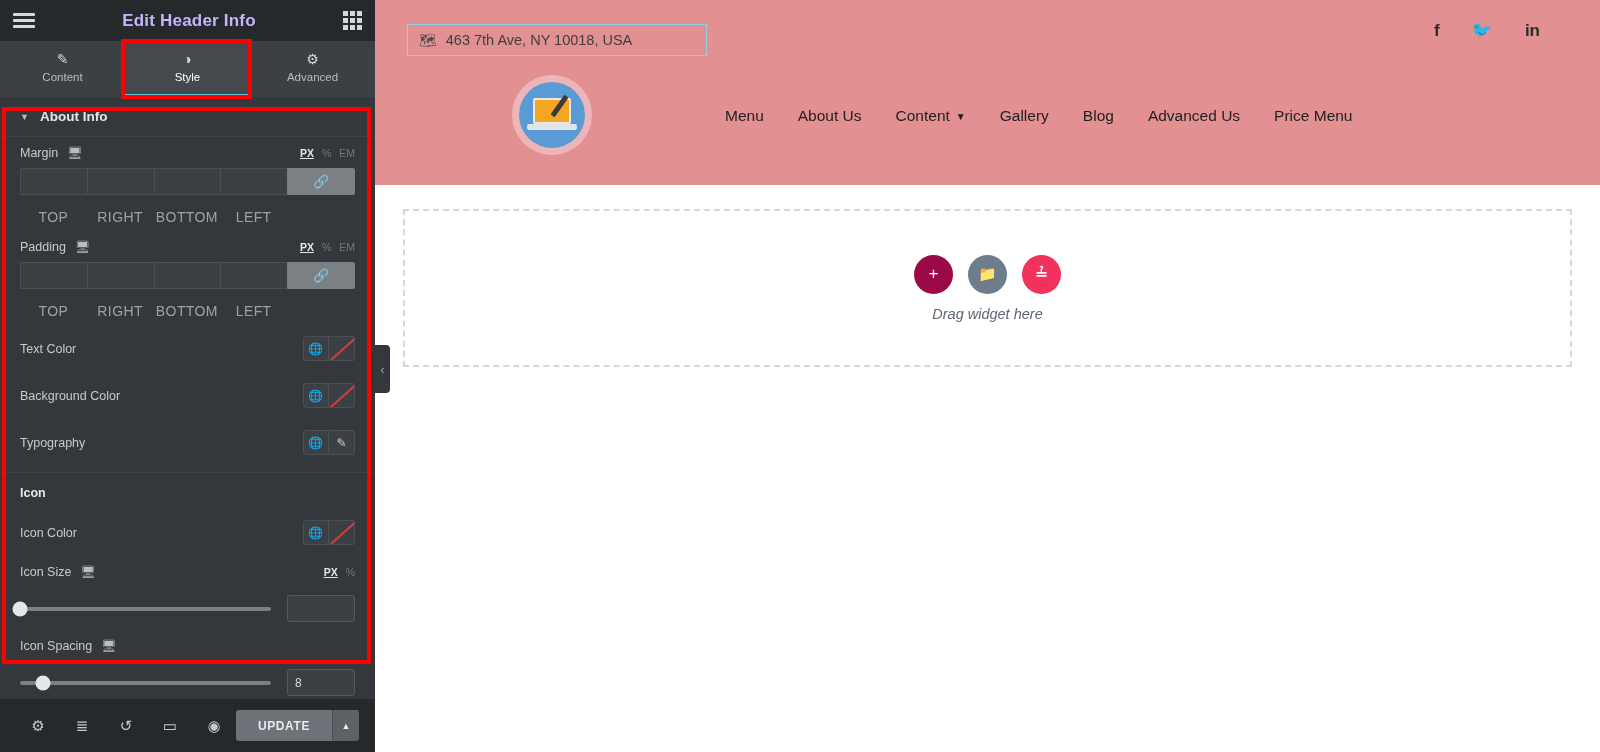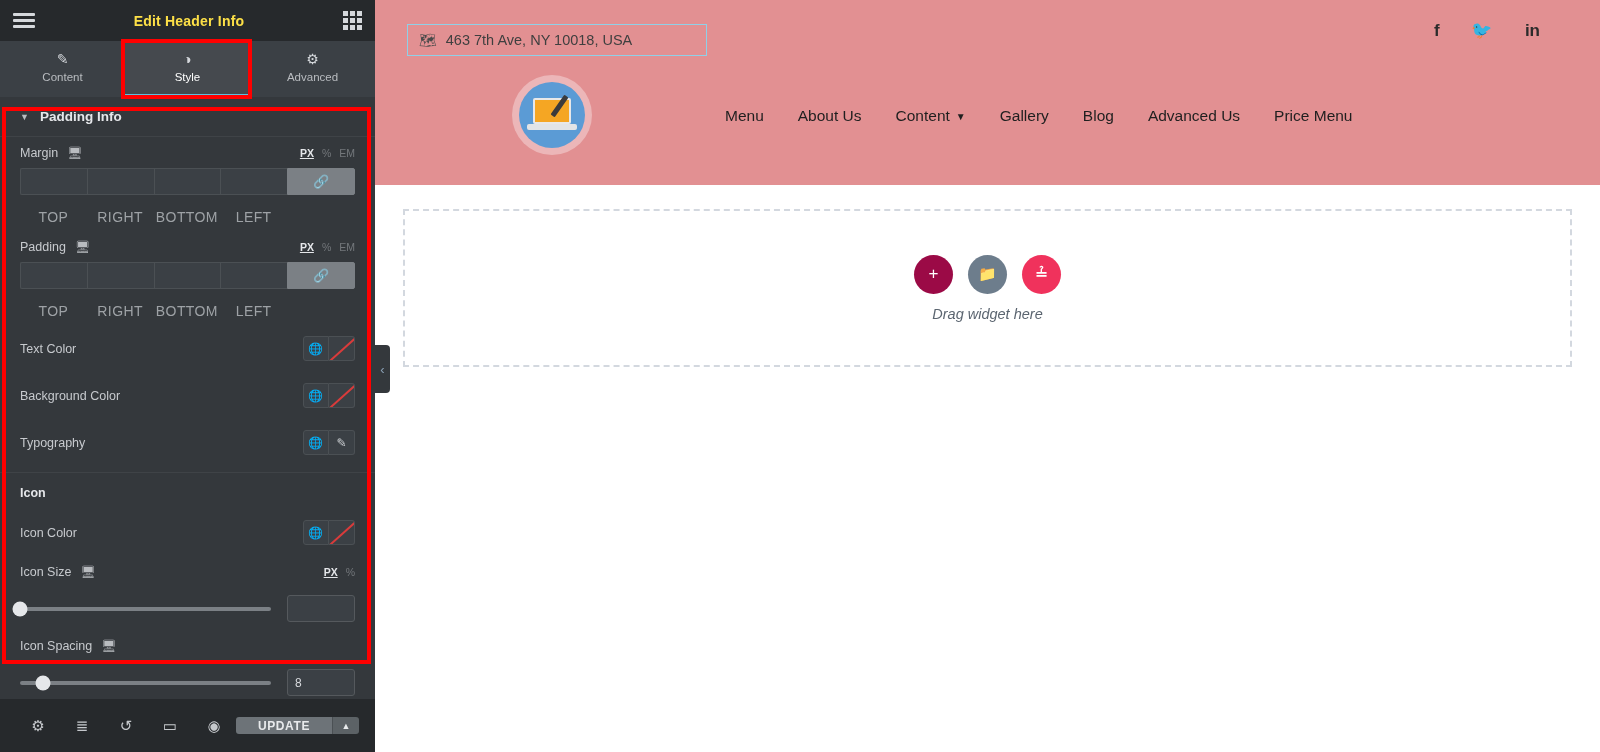--- a/index.html
+++ b/index.html
@@ -19,21 +19,21 @@
   }
 
   
   .panel-head {
     height: 41px; background: #26292c;
     display: flex; align-items: center;
     padding: 0 13px; flex: 0 0 41px;
   }
   .panel-head-title {
     flex: 1; text-align: center;
-    color: #fde047; font-size: 14px; font-weight: bold;
+    color: #c4b5fd; font-size: 17px; font-weight: bold;
     letter-spacing: .2px;
   }
   .hamburger { width: 22px; display: flex; flex-direction: column; gap: 3.5px; cursor: pointer; }
   .hamburger i { display: block; height: 2.5px; background: #d5d8dc; border-radius: 1px; }
   .grid-icon { display: grid; grid-template-columns: repeat(3, 5px); gap: 2px; cursor: pointer; }
   .grid-icon i { width: 5px; height: 5px; background: #d5d8dc; display: block; }
 
   
   .tabs { height: 56px; display: flex; background: #3b4045; flex: 0 0 56px; }
   .tab {
@@ -136,21 +136,21 @@
 
   
   .panel-foot {
     height: 53px; background: #26292c; flex: 0 0 53px;
     display: flex; align-items: center; padding: 0 16px; gap: 0;
   }
   .foot-ico {
     width: 50px; text-align: center; color: #c5c8cc;
     font-size: 15px; cursor: pointer; line-height: 1;
   }
-  .update-grp { margin-left: auto; display: flex; height: 17px; }
+  .update-grp { margin-left: auto; display: flex; height: 31px; }
   .update-btn {
     background: #6d7378; color: #e8eaec;
     font-size: 12px; font-weight: bold; letter-spacing: .6px;
     padding: 0 22px; border-radius: 3px 0 0 3px;
     display: flex; align-items: center; cursor: pointer;
   }
   .update-arrow {
     background: #5c6266; color: #e8eaec; width: 27px;
     border-radius: 0 3px 3px 0; border-left: 1px solid #4b5054;
     display: flex; align-items: center; justify-content: center;
@@ -278,21 +278,21 @@
       <div class="tab">
         <span class="tab-ico">⚙</span>
         <span>Advanced</span>
       </div>
     </div>
 
     <div class="panel-body">
 
       <div class="section-title">
         <span class="caret">▼</span>
-        <span>Padding Info</span>
+        <span>About Info</span>
       </div>
 
       <div class="ctl">
         <div class="ctl-head">
           <span class="ctl-label">Margin</span>
           <span class="dev-ico">🖥</span>
           <span class="units">
             <span class="unit active">PX</span>
             <span class="unit">%</span>
             <span class="unit">EM</span>

